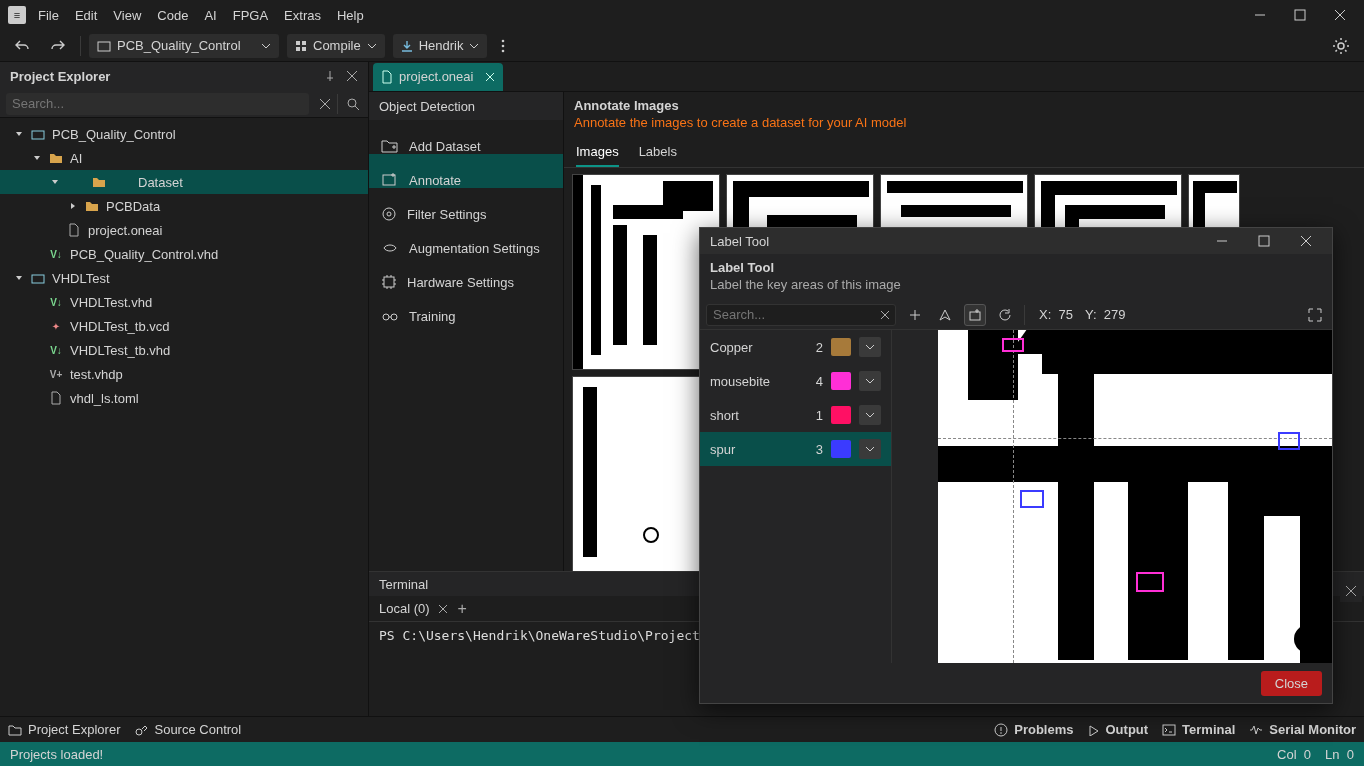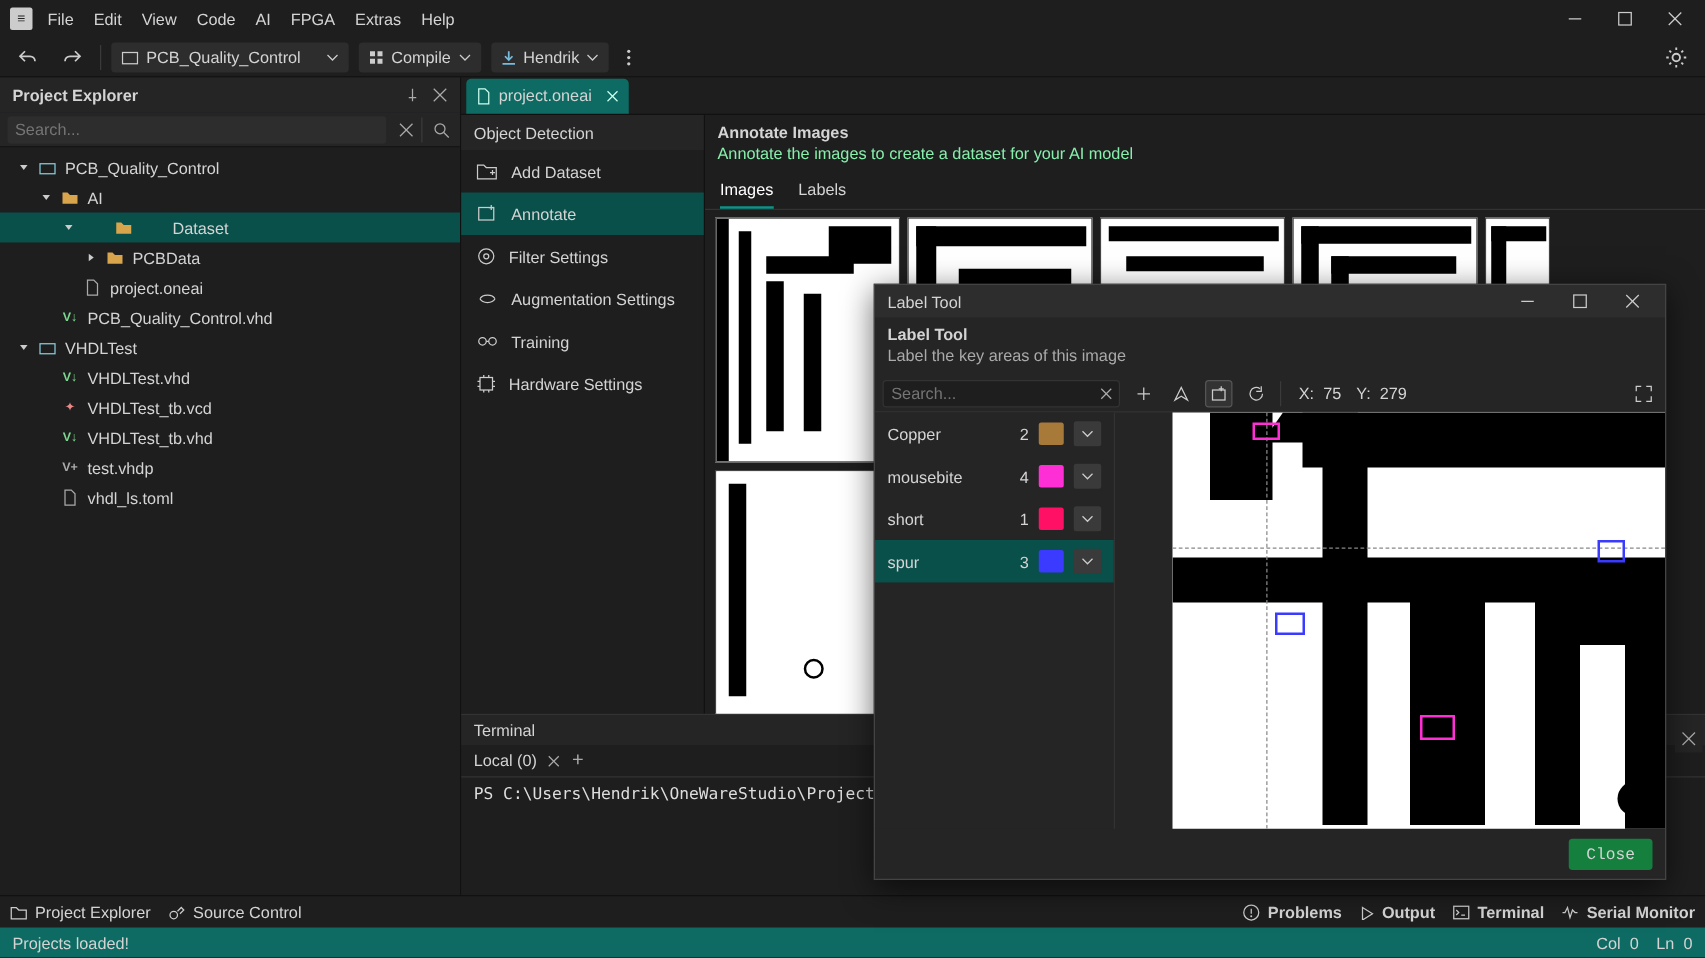--- a/index.html
+++ b/index.html
@@ -43,26 +43,26 @@
 .file-ic { stroke:#aaa; fill:none; }
 
 
 .tabs-row { height:30px; background:#1e1e1e; display:flex; align-items:center; border-bottom:1px solid #111; }
 .file-tab { height:28px; background:#0d6b63; display:flex; align-items:center; gap:6px; padding:0 8px; border-radius:4px 4px 0 0; margin-left:4px; }
 .file-tab .x { margin-left:6px; cursor:pointer; }
 
 .center-split { flex:1; display:flex; min-height:0; }
 .obj-sidebar { width:195px; background:#1e1e1e; border-right:1px solid #111; display:flex; flex-direction:column; }
 .obj-head { height:28px; display:flex; align-items:center; padding:0 10px; font-weight:400; background:#252526; }
-.obj-item { height:34px; display:flex; align-items:center; gap:10px; padding:0 12px; cursor:pointer; }
+.obj-item { height:34px; display:flex; align-items:flex-end; gap:10px; padding:0 12px; cursor:pointer; }
 .obj-item.sel { background:#094f4a; }
 
 .annotate-area { flex:1; display:flex; flex-direction:column; background:#1e1e1e; min-width:0; }
 .ann-head { padding:6px 10px 2px; font-weight:700; }
-.ann-sub { padding:0 10px 8px; color:#86efac; font-size:13px; }
+.ann-sub { padding:0 10px 8px; color:#f97316; font-size:13px; }
 .ann-tabs { display:flex; gap:20px; padding:0 12px; border-bottom:1px solid #333; }
 .ann-tab { padding:6px 0; cursor:pointer; }
 .ann-tab.active { border-bottom:2px solid #0d9488; color:#fff; }
 .ann-gallery { flex:1; padding:6px 8px; display:flex; gap:6px; flex-wrap:wrap; align-content:flex-start; overflow:hidden; position:relative; }
 .thumb { width:148px; height:196px; background:#fff; border:1px solid #444; position:relative; overflow:hidden; }
 .thumb.half { width:52px; }
 .pcb-bg { position:absolute; inset:0; background:#fff; }
 .trace { position:absolute; background:#000; }
 
 
@@ -93,21 +93,21 @@
 .label-list { width:192px; background:#252526; border-right:1px solid #333; }
 .label-row { height:34px; display:flex; align-items:center; padding:0 10px; gap:8px; cursor:pointer; }
 .label-row.sel { background:#094f4a; }
 .swatch { width:20px; height:18px; border-radius:2px; }
 .chev-box { width:22px; height:20px; background:#3a3a3a; display:flex; align-items:center; justify-content:center; border-radius:2px; }
 .canvas { flex:1; background:#fff; position:relative; overflow:hidden; }
 .cross-h { position:absolute; left:0; right:0; border-top:1px dashed #888; }
 .cross-v { position:absolute; top:0; bottom:0; border-left:1px dashed #888; }
 .bbox { position:absolute; border:2px solid; }
 .modal-footer { height:40px; display:flex; align-items:center; justify-content:flex-end; padding:0 10px; }
-.close-btn { background:#15803d; padding:5px 14px; border-radius:3px; cursor:pointer;font-family:Liberation Mono, monospace; }
+.close-btn { background:#b91c1c; padding:5px 14px; border-radius:3px; cursor:pointer; }
 
 
 .float-x { position:absolute; left:1340px; top:580px; width:22px; height:22px; display:flex; align-items:center; justify-content:center; background:#252526; cursor:pointer; }
 </style>
 </head>
 <body>
 
 <div class="menubar">
   <div class="logo">≡</div>
   <div id="menu-items" style="display:flex;">
@@ -406,43 +406,43 @@
             <div class="obj-item">
               <span>
                 <svg width="18" height="16">
                   <path d="M3 8c2-4 10-4 12 0M3 8c2 4 10 4 12 0" fill="none" stroke="#ccc"></path>
                 </svg>
               </span>
               <span>Augmentation Settings</span>
             </div>
             <div class="obj-item">
               <span>
-                <svg width="18" height="14">
-                  <circle cx="5" cy="7" r="3" fill="none" stroke="#ccc"></circle>
-                  <circle cx="13" cy="7" r="3" fill="none" stroke="#ccc"></circle>
-                  <line x1="8" y1="7" x2="10" y2="7" stroke="#ccc"></line>
-                </svg>
-              </span>
-              <span>Training</span>
-            </div>
-            <div class="obj-item">
-              <span>
                 <svg width="16" height="16">
                   <rect x="3" y="3" width="10" height="10" fill="none" stroke="#ccc"></rect>
                   <line x1="1" y1="6" x2="3" y2="6" stroke="#ccc"></line>
                   <line x1="1" y1="10" x2="3" y2="10" stroke="#ccc"></line>
                   <line x1="13" y1="6" x2="15" y2="6" stroke="#ccc"></line>
                   <line x1="13" y1="10" x2="15" y2="10" stroke="#ccc"></line>
                   <line x1="6" y1="1" x2="6" y2="3" stroke="#ccc"></line>
                   <line x1="10" y1="1" x2="10" y2="3" stroke="#ccc"></line>
                   <line x1="6" y1="13" x2="6" y2="15" stroke="#ccc"></line>
                   <line x1="10" y1="13" x2="10" y2="15" stroke="#ccc"></line>
                 </svg>
               </span>
               <span>Hardware Settings</span>
+            </div>
+            <div class="obj-item">
+              <span>
+                <svg width="18" height="14">
+                  <circle cx="5" cy="7" r="3" fill="none" stroke="#ccc"></circle>
+                  <circle cx="13" cy="7" r="3" fill="none" stroke="#ccc"></circle>
+                  <line x1="8" y1="7" x2="10" y2="7" stroke="#ccc"></line>
+                </svg>
+              </span>
+              <span>Training</span>
             </div>
           </div>
       </div>
 
       <div class="annotate-area">
         <div class="ann-head">Annotate Images</div>
         <div class="ann-sub">Annotate the images to create a dataset for your AI model</div>
         <div class="ann-tabs" id="ann-tabs">
             <div class="ann-tab active">Images</div>
             <div class="ann-tab">Labels</div>

